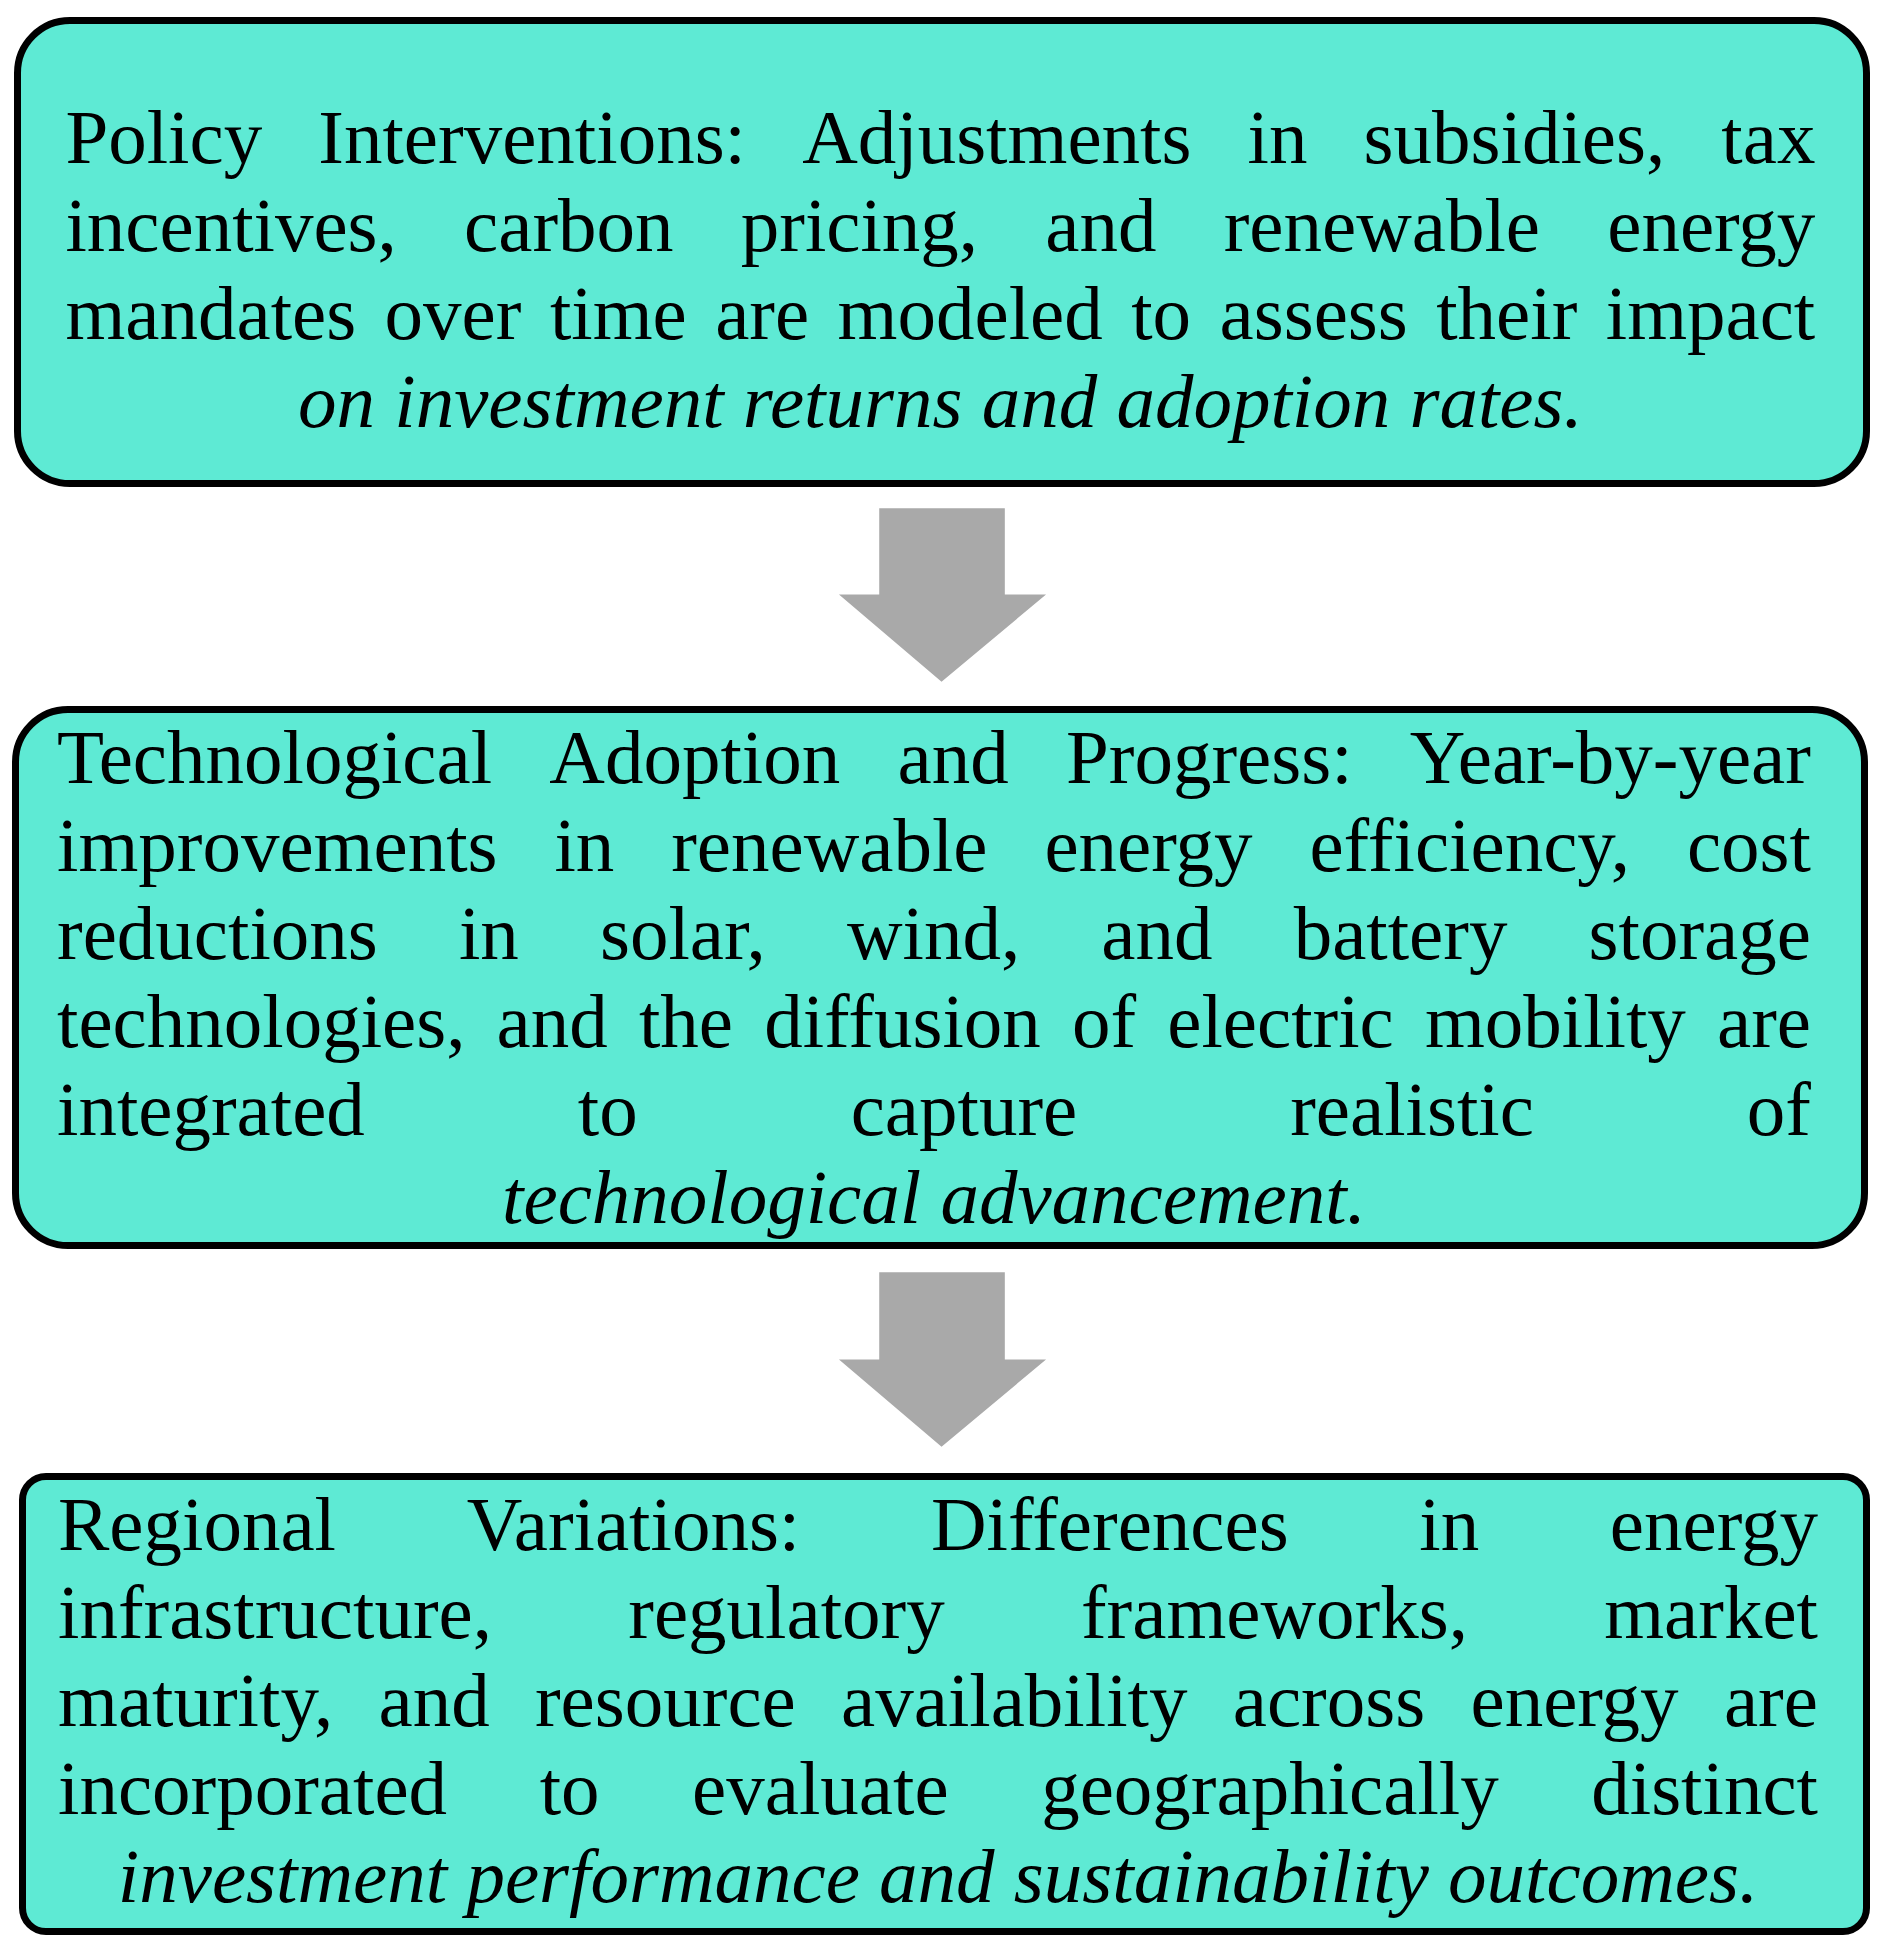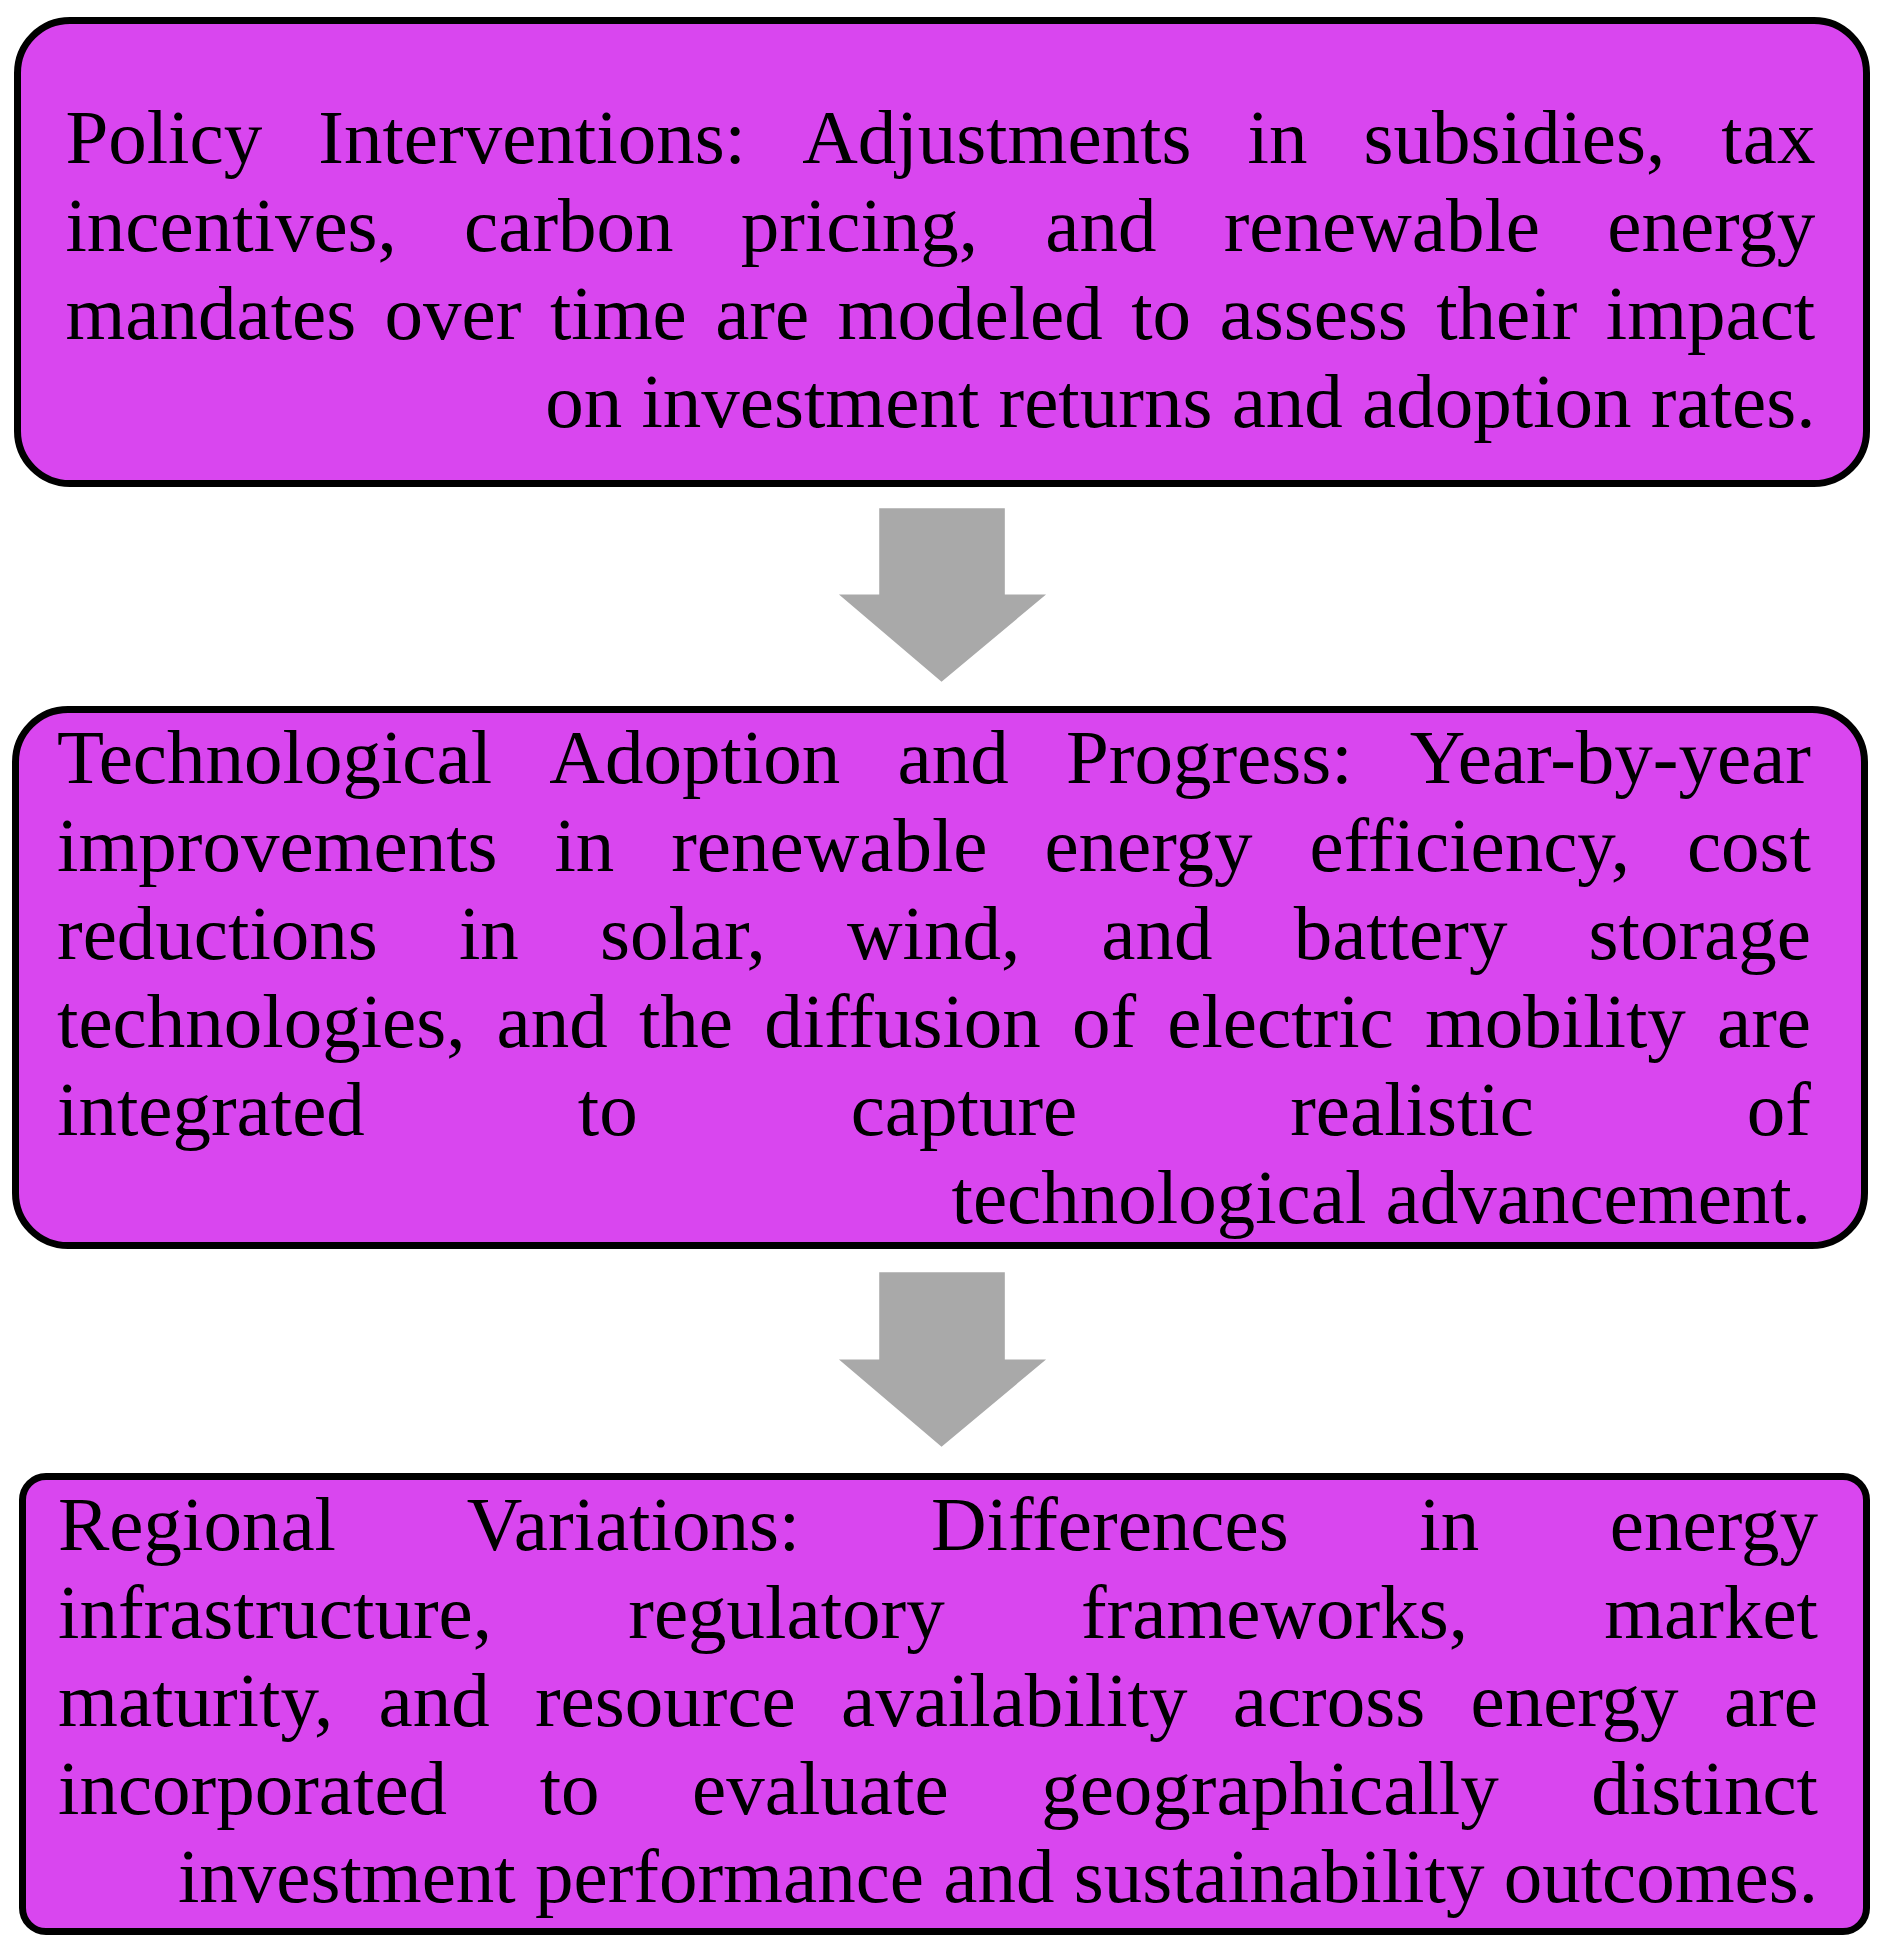--- a/index.html
+++ b/index.html
@@ -13,21 +13,21 @@
       position: relative;
       overflow: hidden;
       font-family: "Liberation Serif", "DejaVu Serif", serif;
       color: #000000;
     }
     .box {
       position: absolute;
       box-sizing: border-box;
       border: 7.7px solid #000000;
       border-radius: 56px;
-      background: #d946ef;
+      background: #5eead4;
     }
     .box-text {
       position: absolute;
       font-size: 77px;
       line-height: 88px;
       text-align: justify;
       text-align-last: left;
       margin: 0;
       letter-spacing: 0px;
       word-spacing: 0px;
@@ -43,22 +43,23 @@
     .line.last {
       text-align-last: left;
     }
     
     .line.flex {
       display: flex;
       justify-content: space-between;
       white-space: nowrap;
     }
     .line.flex.last {
-      justify-content: flex-end;
+      justify-content: center;
       gap: 0.25em;
+      font-style: italic;
     }
     .line.flex span {
       display: inline-block;
     }
     .arrow {
       position: absolute;
     }
   </style>
 </head>
 <body>

